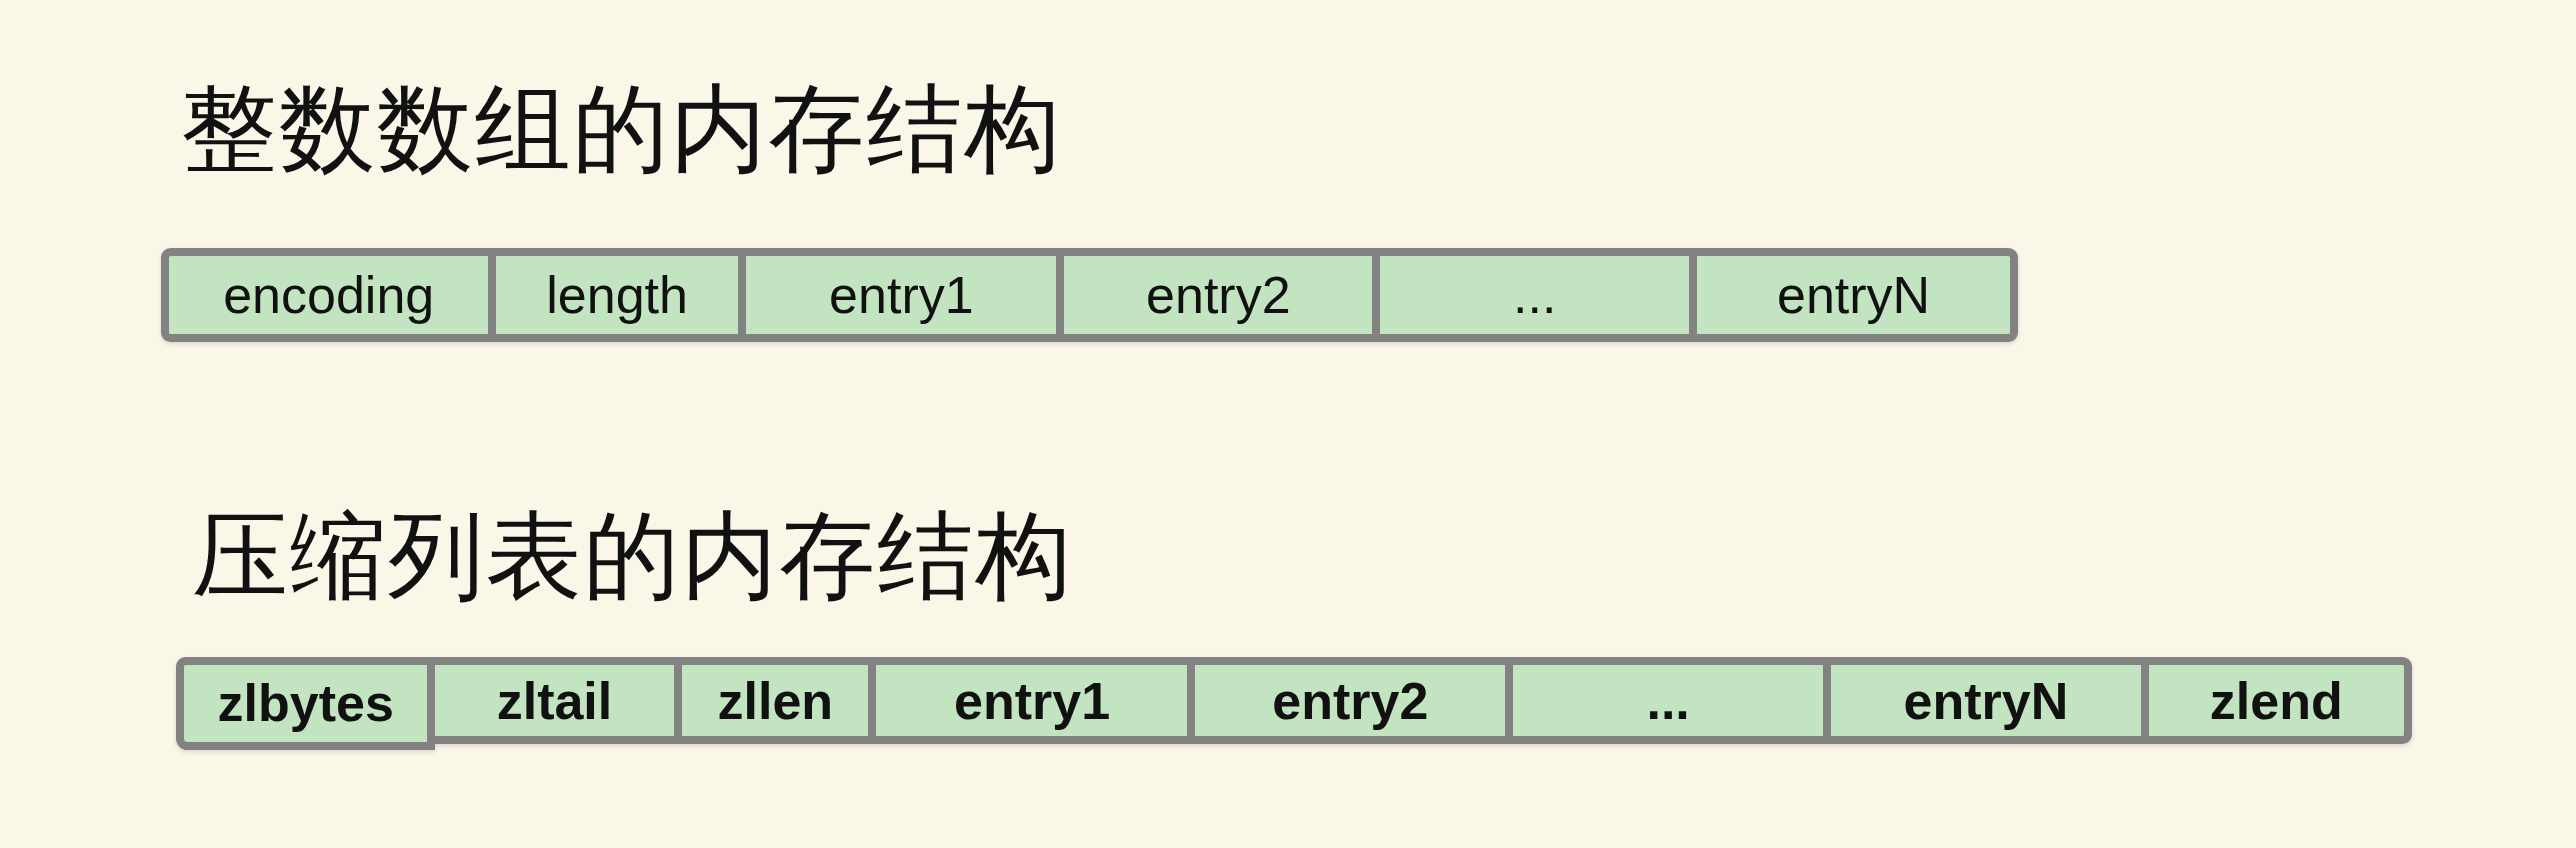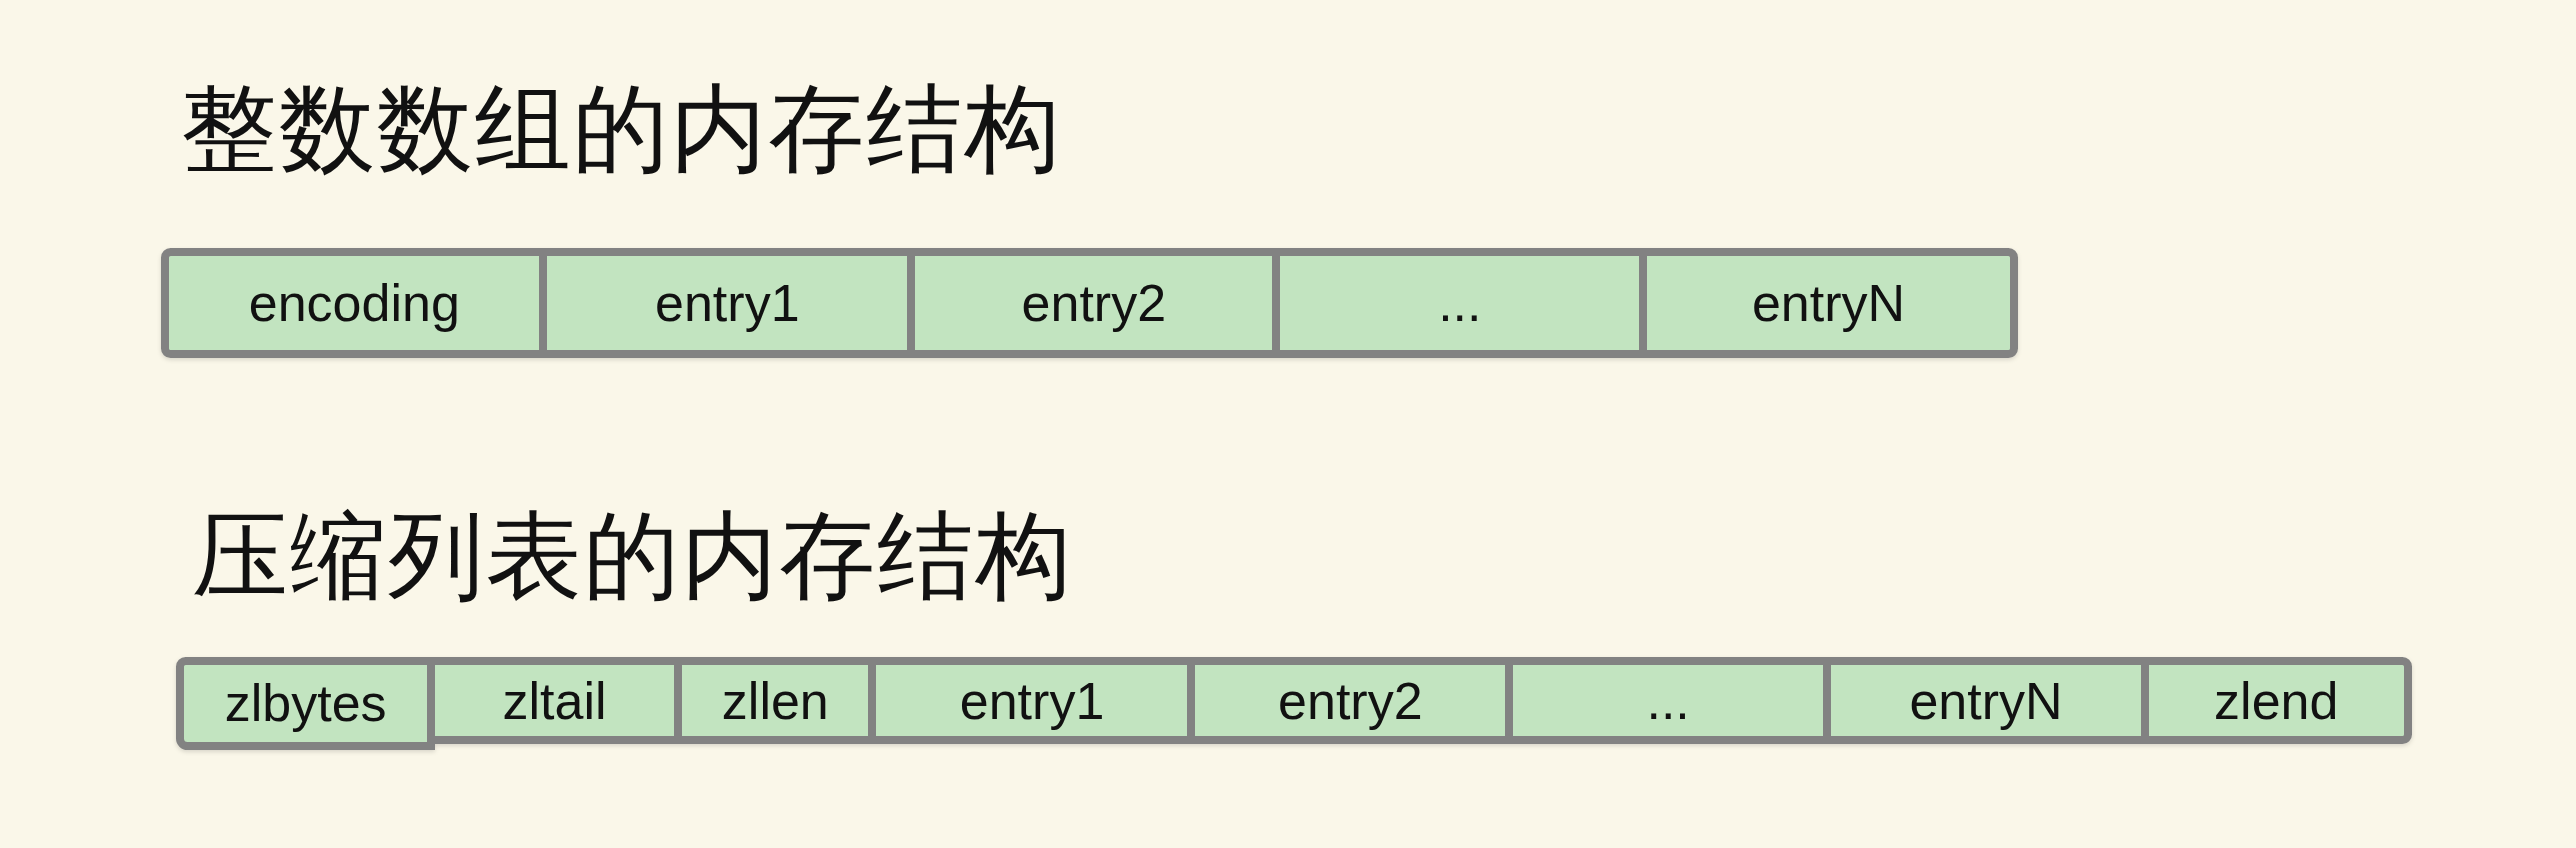--- a/index.html
+++ b/index.html
@@ -30,22 +30,22 @@
   }
   .title-1{ left:173px; top:69px; }
   .title-2{ left:184px; top:496px; }
 
   .row{
     position:absolute;
     display:flex;
     align-items:stretch;
     filter:drop-shadow(0 2.9px 1.9px rgba(0,0,0,0.13));
   }
-  .row-1{ left:161px; top:248px; width:1857px; height:110px; }
-  .row-2{ left:176px; top:657px; width:2236px; height:87px; }
+  .row-1{ left:161px; top:248px; width:1857px; height:94px; }
+  .row-2{ left:176px; top:657px; width:2236px; height:87px;font-weight:bold; }
 
   .cell{
     box-sizing:border-box;
     border:8.7px solid var(--border);
     background:var(--cell);
     margin-left:-8.7px;
     display:flex;
     align-items:center;
     justify-content:center;
     font-size:52px;
@@ -64,20 +64,21 @@
 </style>
 </head>
 <body>
 
 <div class="canvas">
 
   <h1 class="title title-1">整数数组的内存结构</h1>
 
   <div class="row row-1">
       <div class="cell" style="flex: 342 1 0px;">encoding</div>
+      <div class="cell" style="flex: 260 1 0px;">length</div>
       <div class="cell" style="flex: 333 1 0px;">entry1</div>
       <div class="cell" style="flex: 330 1 0px;">entry2</div>
       <div class="cell" style="flex: 332 1 0px;">...</div>
       <div class="cell" style="flex: 335 1 0px;">entryN</div>
     </div>
 
   <h1 class="title title-2">压缩列表的内存结构</h1>
 
   <div class="row row-2">
       <div class="cell" style="flex: 261 1 0px;">zlbytes</div>

